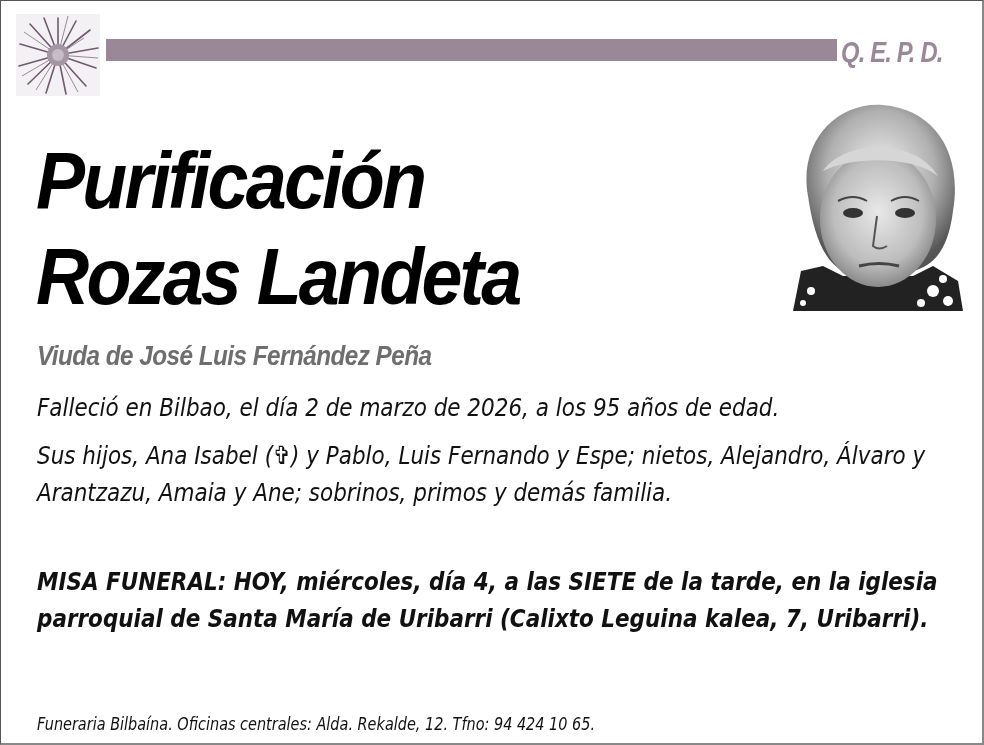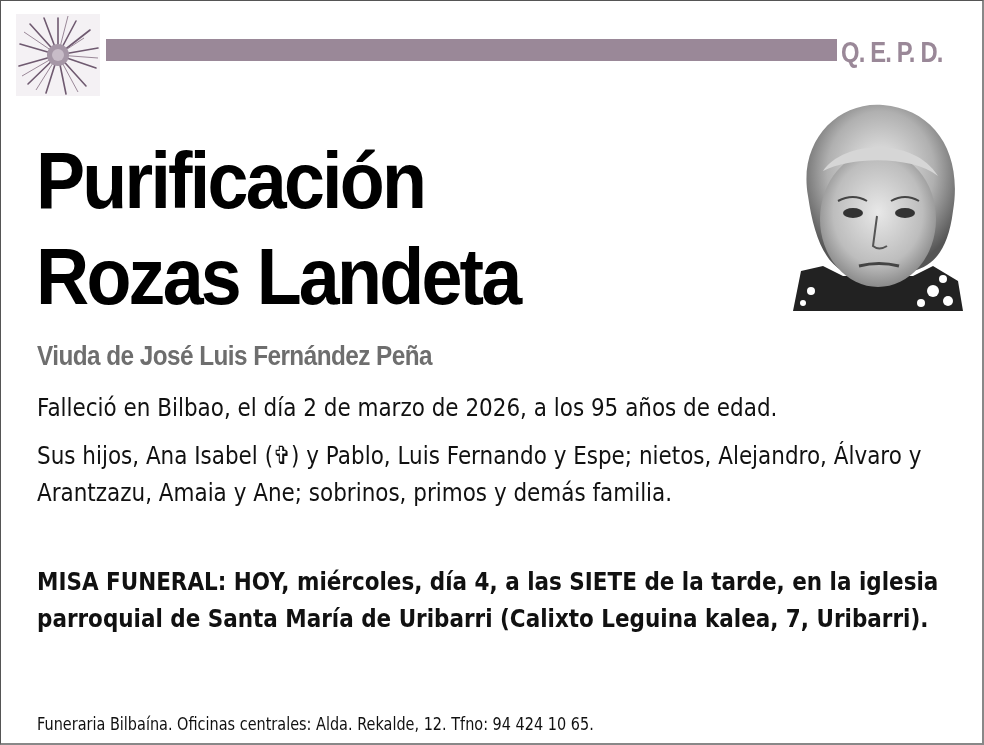--- a/index.html
+++ b/index.html
@@ -7,20 +7,21 @@
     .card {
       position: relative;
       width: 984px; height: 745px;
       box-sizing: border-box;
       border: 1px solid #555;
       border-right: 2px solid #888;
       border-bottom: 2px solid #888;
       background: #fff;
       font-family: "DejaVu Sans Condensed", "Liberation Sans Narrow", "Liberation Sans", sans-serif;
       color: #111;
+      font-style: italic;
     }
     .thistle {
       position: absolute; left: 15px; top: 13px;
       width: 84px; height: 82px;
     }
     .rule-bar {
       position: absolute; left: 105px; top: 38px;
       width: 731px; height: 22px;
       background: #9a8898;
     }

